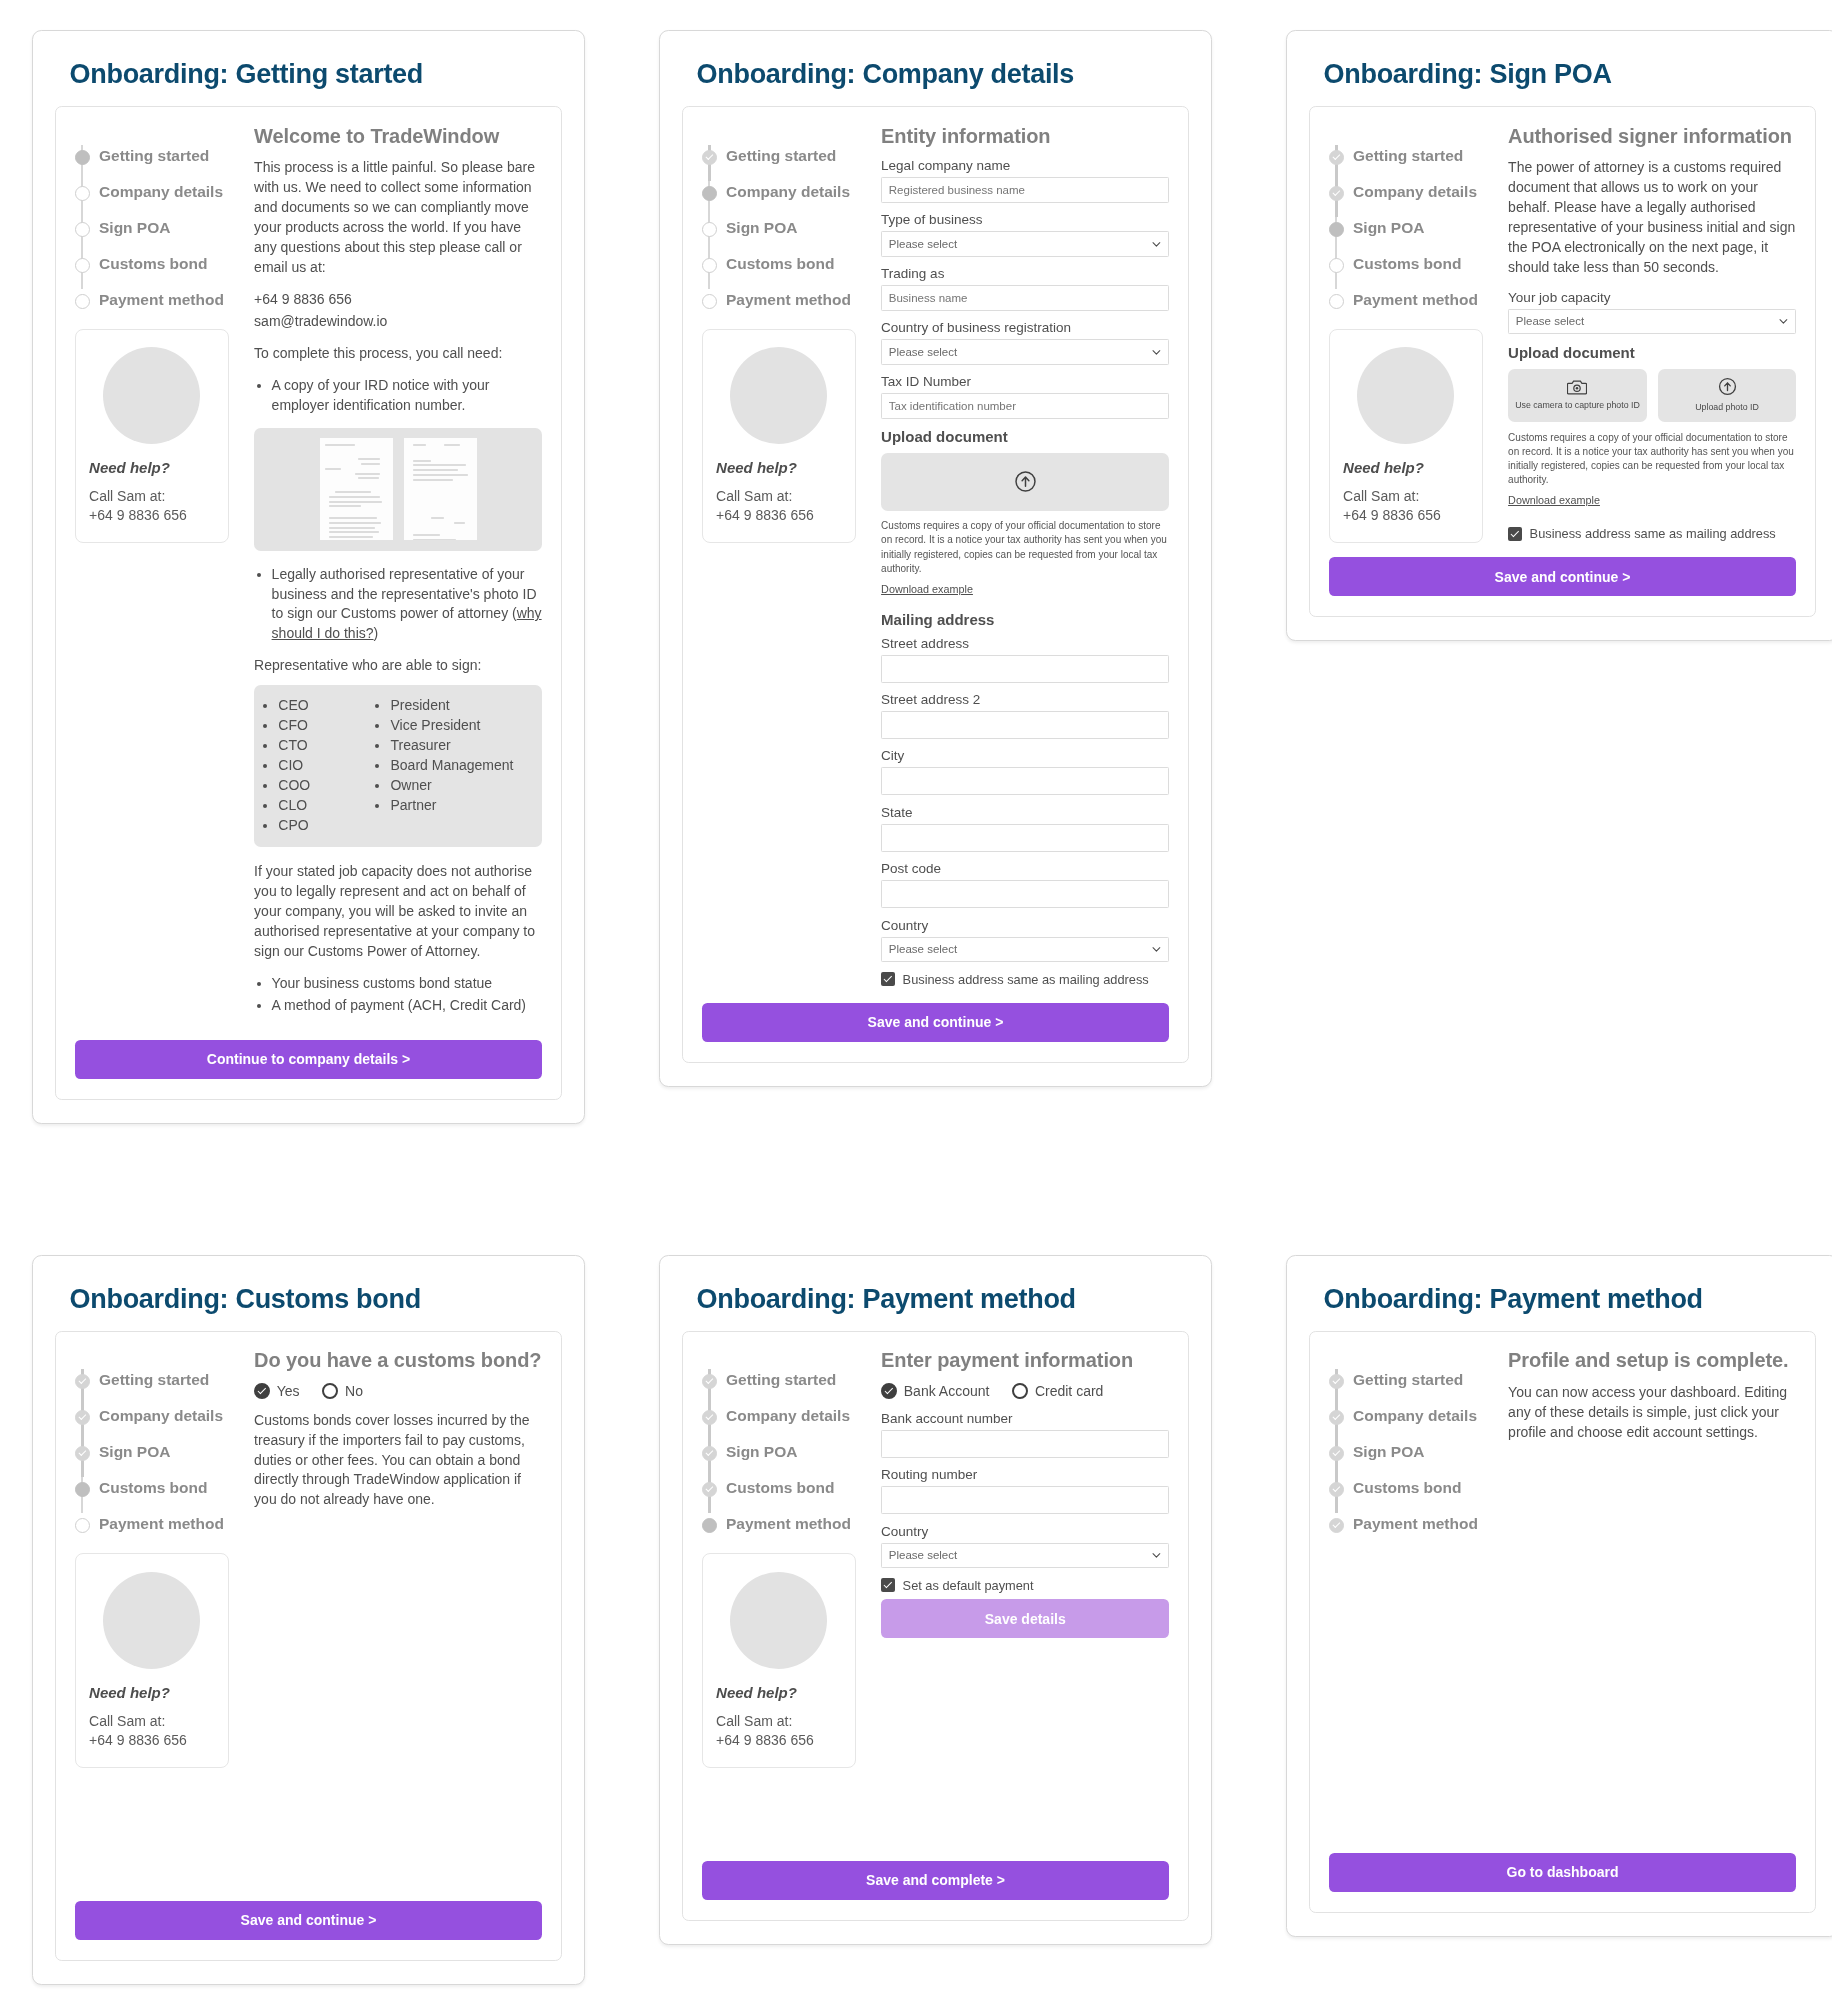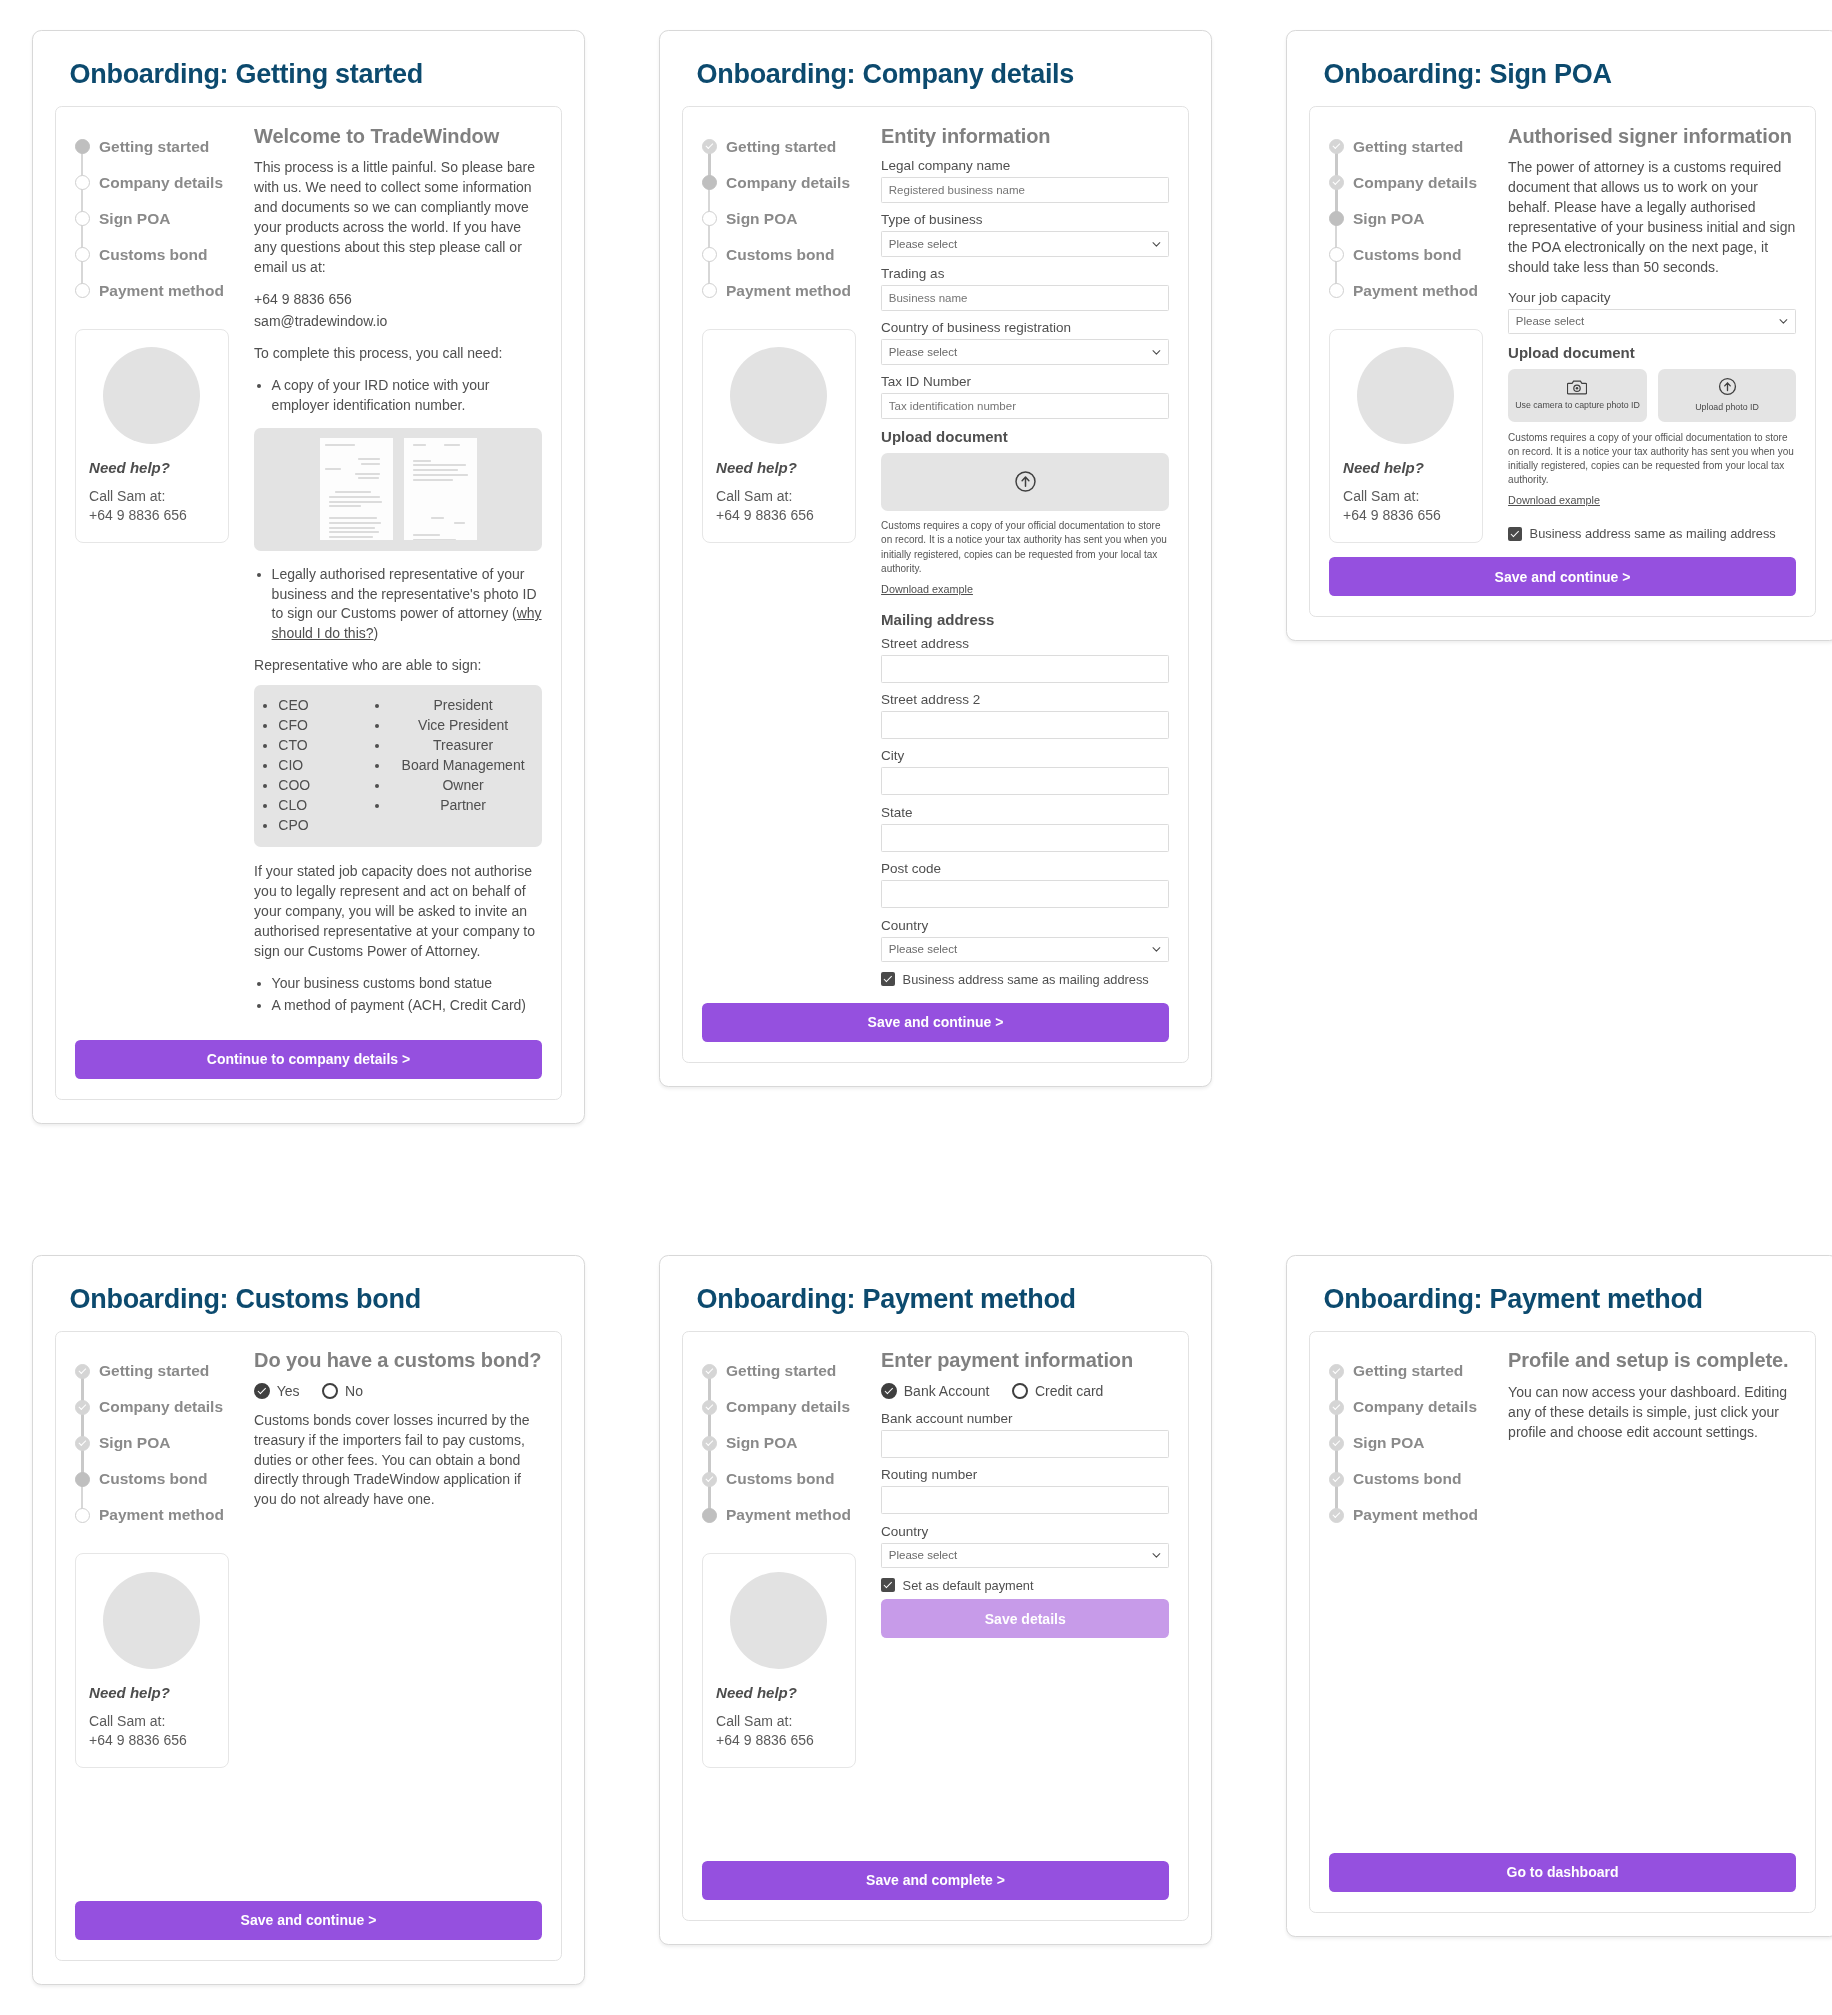--- a/index.html
+++ b/index.html
@@ -44,21 +44,21 @@
     flex-direction: column;
     min-height: 40px;
   }
   .panel-body { display: flex; gap: 17.5px; align-items: flex-start; }
 
   
   .leftcol { width: 162px; flex: 0 0 162px; }
 
   .stepper { position: relative; padding: 4px 0 2.7px 0; }
   .step {
-    display: flex; align-items: center;
+    display: flex; align-items: flex-end;
     gap: 9.4px;
     height: 36px;
     position: relative;
   }
   .step-dot {
     width: 15px; height: 15px; border-radius: 50%;
     flex: 0 0 15px;
     position: relative; z-index: 2;
     background: #ffffff;
     border: 1.3px solid #cfcfcf;
@@ -131,21 +131,21 @@
 
   
   .roles-box {
     background: #e4e4e4; border-radius: 6.7px;
     padding: 10.8px 6.7px 12px 6.7px; margin: 2.7px 0 15px 0;
     display: flex; gap: 6.7px;
   }
   .roles-box ul { margin-left: 17.5px; }
   .roles-box li { font-size: 14px; color: #4f4f4f; line-height: 1.42; }
   .roles-col-1 { flex: 0 0 88px; }
-  .roles-col-2 { flex: 1 1 auto; text-align: center; }
+  .roles-col-2 { flex: 1 1 auto; }
 
   
   .field { margin-bottom: 9.4px; }
   .field-label { font-size: 13.5px; color: #4f4f4f; margin-bottom: 4px; display: block; }
   .tinp, .tsel {
     width: 100%; height: 25.6px;
     border: 0.7px solid #dcdcdc; background: #ffffff;
     font-family: "Liberation Sans", sans-serif;
     font-size: 11.5px; color: #6a6a6a;
     padding: 0 6.7px; border-radius: 1.3px; outline: none;

